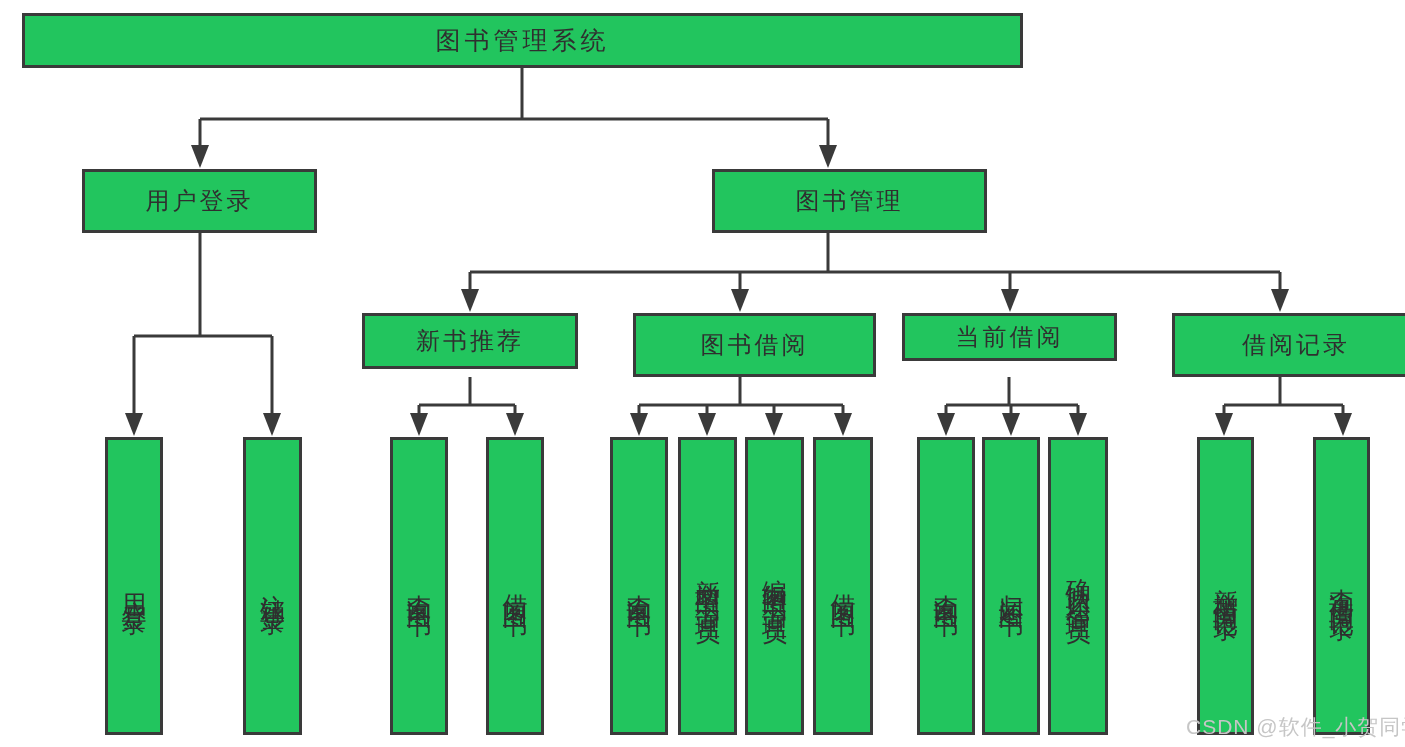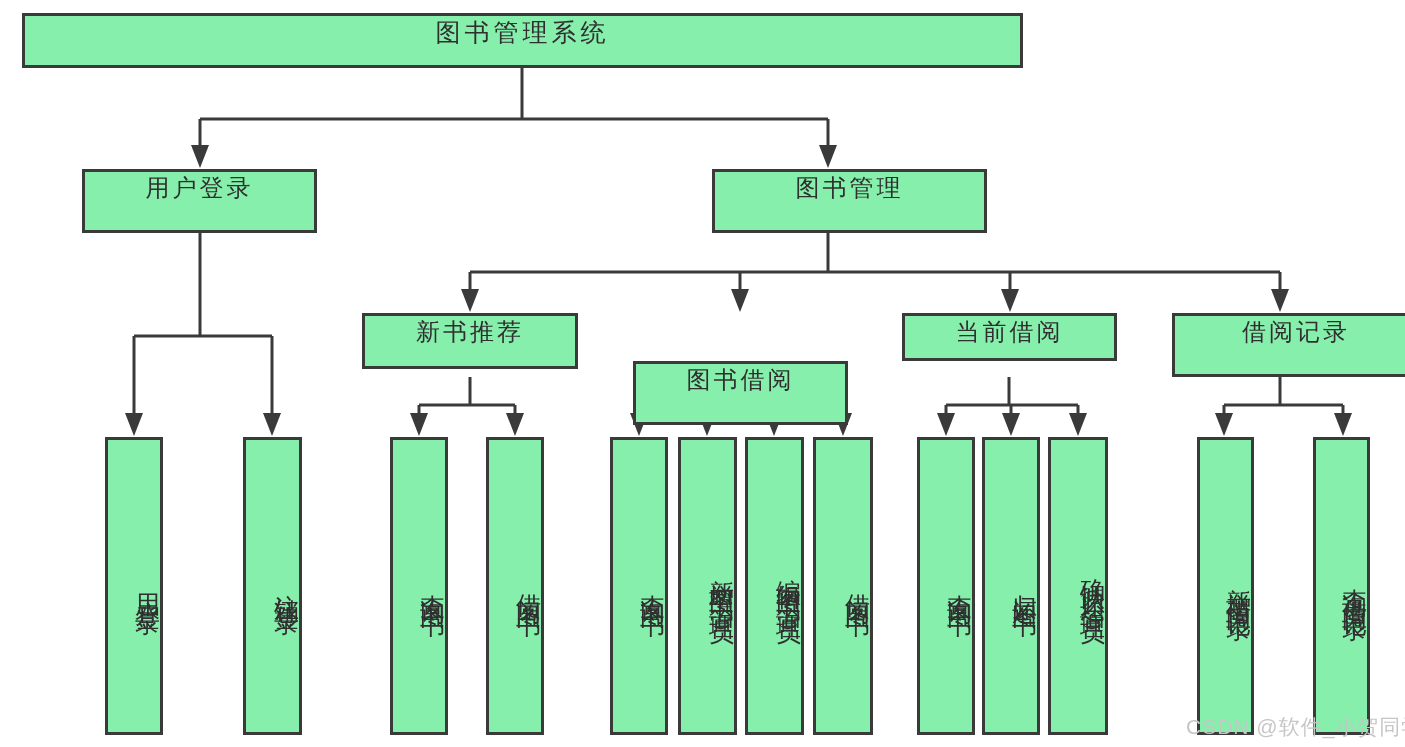--- a/index.html
+++ b/index.html
@@ -9,23 +9,23 @@
     height: 747px;
     background: #ffffff;
     font-family: "Liberation Sans", "DejaVu Sans", sans-serif;
     overflow: hidden;
   }
   #wires { position: absolute; left: 0; top: 0; width: 1405px; height: 747px; }
   .node {
     position: absolute;
     box-sizing: border-box;
     border: 3px solid #3a3a3a;
-    background: #86efac;
+    background: #22c55e;
     display: flex;
-    align-items: flex-start;
+    align-items: center;
     justify-content: center;
     color: #2f2f2f;
   }
   .node-h { font-size: 24px; letter-spacing: 3px; }
   .node-h span { white-space: nowrap; }
   .node-root { font-size: 25px; letter-spacing: 4px; }
   .node-v {
     writing-mode: vertical-rl;
     text-orientation: mixed;
     font-size: 25px;
@@ -86,21 +86,21 @@
   <div class="node node-h" style="left:82px; top:169px; width:235px; height:64px;">
     <span>用户登录</span>
   </div>
   <div class="node node-h" style="left:712px; top:169px; width:275px; height:64px;">
     <span>图书管理</span>
   </div>
 
   <div class="node node-h" style="left:362px; top:313px; width:216px; height:56px;">
     <span>新书推荐</span>
   </div>
-  <div class="node node-h" style="left:633px; top:313px; width:215px; height:64px;margin-top:48px;">
+  <div class="node node-h" style="left:633px; top:313px; width:243px; height:64px;">
     <span>图书借阅</span>
   </div>
   <div class="node node-h" style="left:902px; top:313px; width:215px; height:48px;">
     <span>当前借阅</span>
   </div>
   <div class="node node-h" style="left:1172px; top:313px; width:248px; height:64px;">
     <span>借阅记录</span>
   </div>
 
   <div class="node node-v" style="left:105px; top:437px; width:58px; height:298px;">

